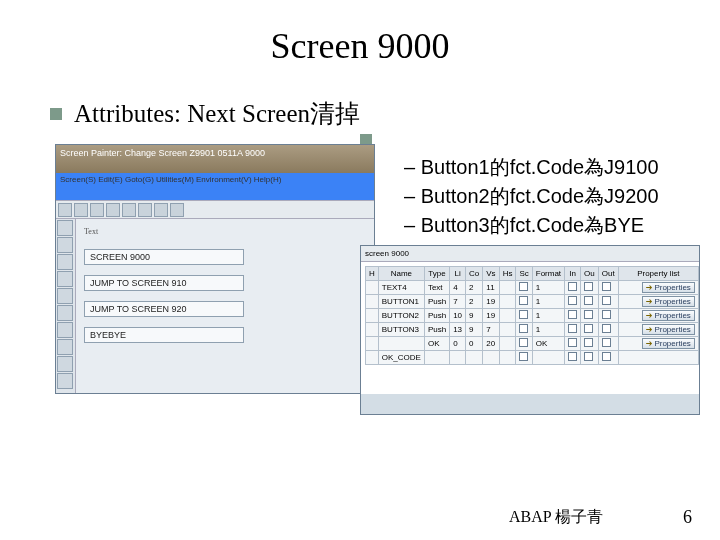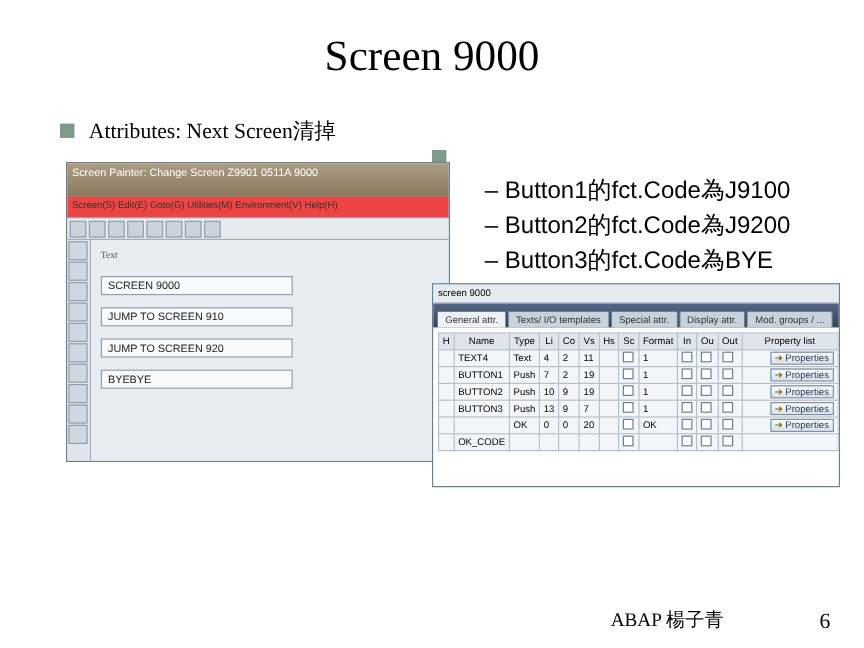--- a/index.html
+++ b/index.html
@@ -41,21 +41,21 @@
   }
   .bullet-sq {
     display: inline-block;
     width: 12px;
     height: 12px;
     background: #7d9a8a;
     margin-right: 12px;
     flex: none;
   }
   .btxt {
-    font-size: 18px;
+    font-size: 25px;
     font-family: "Times New Roman", serif;
   }
   .sublist {
     margin-left: 44px;
     margin-top: 8px;
   }
   .subitem {
     font-size: 20px;
     font-family: Arial, sans-serif;
     margin-bottom: 2px;
@@ -78,22 +78,22 @@
     margin-top: 10px;
   }
   .shot-titlebar {
     height: 28px;
     background: linear-gradient(#ab9c82,#8a7a5e);
     color: #fff;
     font: 9px/16px Tahoma, sans-serif;
     padding-left: 4px;
   }
   .shot-menu {
-    height: 18px;
-    background: #ef4444;
+    height: 28px;
+    background: #3b82f6;
     font: 8px/14px Tahoma, sans-serif;
     padding-left: 4px;
     border-bottom: 1px solid #aab;
     color: #333;
   }
   .shot-tb {
     height: 18px;
     background: #e6ebef;
     border-bottom: 1px solid #aab;
     display: flex;
@@ -285,27 +285,20 @@
         <span class="bullet-sq"></span>
       </div>
       <div class="sublist">
         <div class="subitem">Button1的fct.Code為J9100</div>
         <div class="subitem">Button2的fct.Code為J9200</div>
         <div class="subitem">Button3的fct.Code為BYE</div>
       </div>
 
       <div class="shot shot2">
         <div class="shot2-hdr">screen                         9000</div>
-        <div class="shot2-tabs">
-          <span class="tab active">General attr.</span>
-          <span class="tab">Texts/ I/O templates</span>
-          <span class="tab">Special attr.</span>
-          <span class="tab">Display attr.</span>
-          <span class="tab">Mod. groups / ...</span>
-        </div>
         <div class="tblwrap">
           <table class="eltbl">
             <thead>
               <tr>
                 <th>H</th>
                 <th>Name</th>
                 <th>Type</th>
                 <th>Li</th>
                 <th>Co</th>
                 <th>Vs</th>

